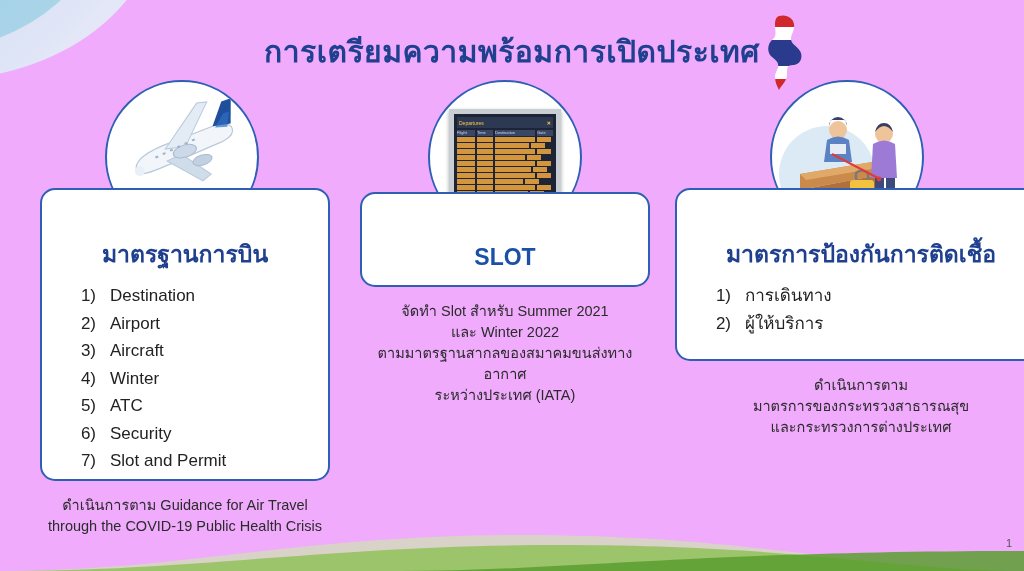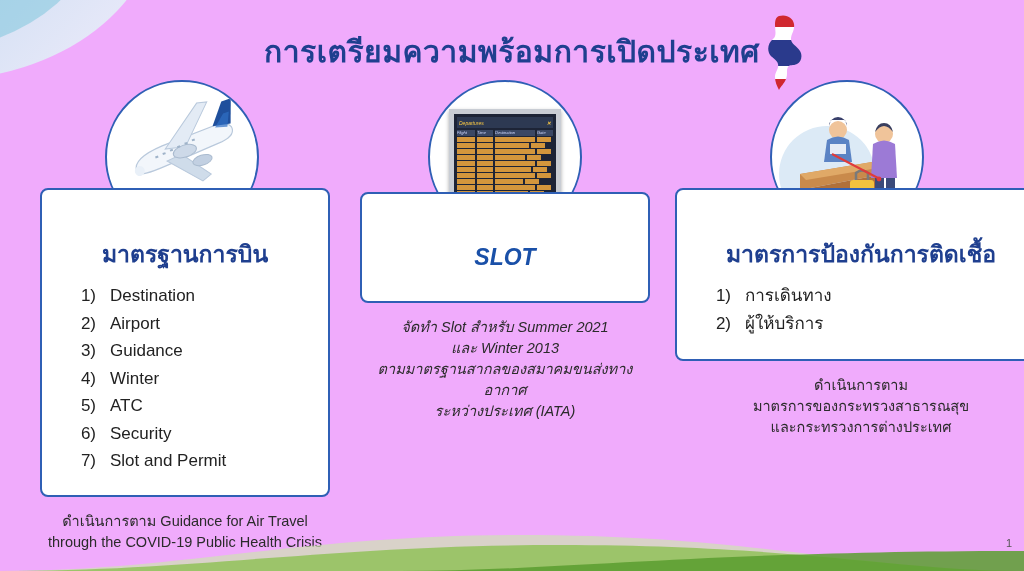--- a/index.html
+++ b/index.html
@@ -63,45 +63,45 @@
     width: 52px;
     height: 78px;
   }
 
   
   .col {
     position: absolute;
     top: 80px;
   }
   .col-1 { left: 40px;  width: 290px; }
-  .col-2 { left: 360px; width: 290px; font-style: italic; }
+  .col-2 { left: 360px; width: 290px; }
   .col-3 { left: 675px; width: 372px; }
 
   .circle {
     width: 150px;
     height: 150px;
     border-radius: 50%;
     border: 2px solid #2f5fb5;
     background: #ffffff;
     margin: 0 auto;
     position: relative;
     overflow: hidden;
     display: flex;
     align-items: center;
     justify-content: center;
   }
   .circle.c1 { margin-left: 65px; }
   .circle.c3 { margin-left: 95px; }
 
   .card {
     border: 2px solid #2f5fb5;
-    border-radius: 8px;
+    border-radius: 15px;
     background: #ffffff;
     position: relative;
-    padding: 12px 14px 20px;
+    padding: 12px 14px 4px;
     margin-top: -46px;
     box-sizing: border-box;
   }
   .card-head {
     text-align: center;
     color: #1f3f8f;
     font-weight: bold;
     font-size: 23px;
     margin: 6px 0 10px;
   }
@@ -244,21 +244,21 @@
         <li>
             <span class="num">1)</span>
             <span>Destination</span>
           </li>
         <li>
             <span class="num">2)</span>
             <span>Airport</span>
           </li>
         <li>
             <span class="num">3)</span>
-            <span>Guidance</span>
+            <span>Aircraft</span>
           </li>
         <li>
             <span class="num">4)</span>
             <span>Winter</span>
           </li>
         <li>
             <span class="num">5)</span>
             <span>ATC</span>
           </li>
         <li>
@@ -356,21 +356,21 @@
         </div>
       </div>
     </div>
 
     <div class="card" style="padding-top:44px; margin-top:-42px;">
       <div class="card-head blue2">SLOT</div>
     </div>
 
     <div class="sub-caption">
       <div>จัดทำ Slot สำหรับ Summer 2021</div>
-      <div>และ Winter 2013</div>
+      <div>และ Winter 2022</div>
       <div>ตามมาตรฐานสากลของสมาคมขนส่งทางอากาศ</div>
       <div>ระหว่างประเทศ (IATA)</div>
     </div>
   </div>
 
   <div class="col col-3">
 
     <div class="circle c3">
       <svg viewBox="0 0 150 150" width="150" height="150" class="scene">
         <circle cx="55" cy="92" r="48" fill="#dceaf6"></circle>

